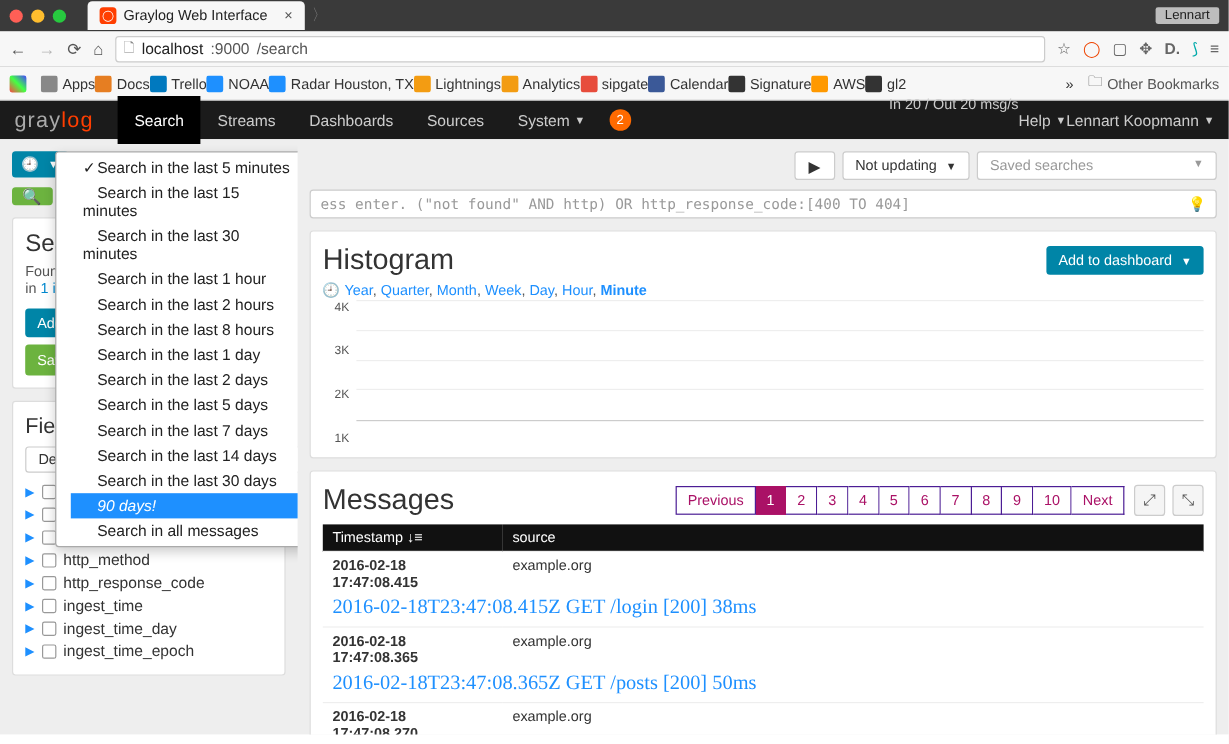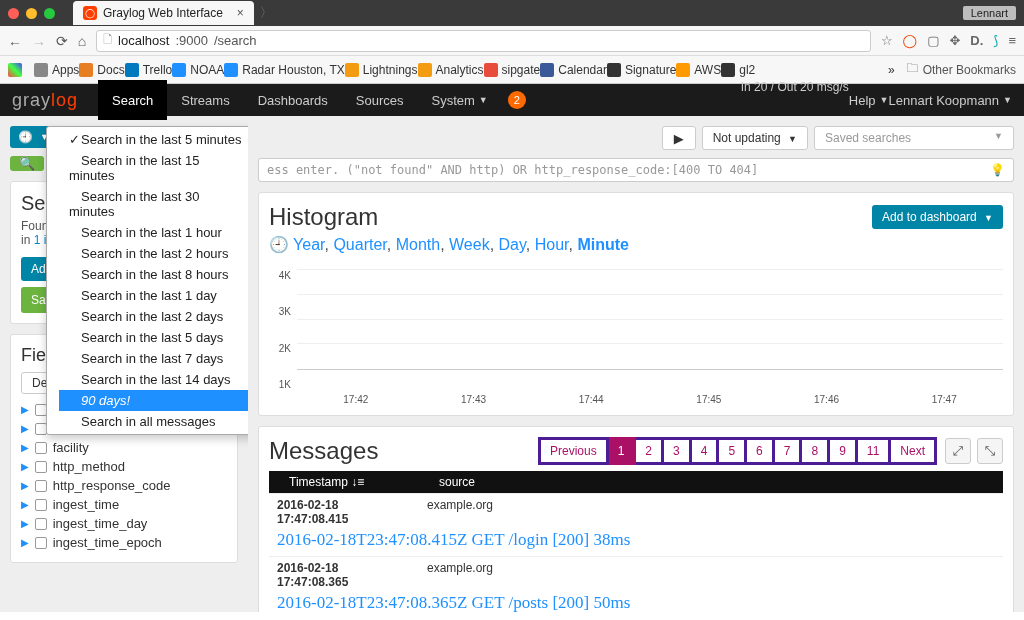--- a/index.html
+++ b/index.html
@@ -82,45 +82,45 @@
 .top-controls .play-btn { border:1px solid #ccc; background:#fff; width:34px; display:flex; align-items:center; justify-content:center; border-radius:3px; }
 .top-controls .upd-btn { border:1px solid #ccc; background:#fff; padding:4px 10px; border-radius:3px; font-size:12px; }
 .top-controls .saved { border:1px solid #ccc; background:#fff; padding:4px 10px; border-radius:3px; font-size:12px; color:#999; flex:1; }
 
 .bulb { float:right; color:#f5b800; }
 
 
 .hist-head { display:flex; align-items:center; justify-content:space-between;text-align:center; }
 .hist-title { font-size:24px; font-weight:400 }
 .add-dash { background:#0085a7; color:#fff; padding:5px 10px; border-radius:3px; font-size:12px }
-.granularity { font-size:16px; color:#555; margin-top:4px; margin-bottom:16px }
+.granularity { font-size:12px; color:#555; margin-top:4px; margin-bottom:2px }
 .granularity a { color:#1e90ff; }
 .granularity .active { font-weight:bold; color:#1e90ff }
 .chart-area { display:flex; height:120px; }
 .y-axis { display:flex; flex-direction:column; justify-content:space-between; font-size:10px; color:#555; padding-right:6px; text-align:right; width:28px }
 .bars { flex:1; display:flex; align-items:flex-end; gap:4px; border-bottom:1px solid #ccc; position:relative; height:100px; }
 .bars .gridline { position:absolute; left:0; right:0; border-top:1px solid #eee; }
 .bar-col { flex:1; display:flex; align-items:flex-end; justify-content:center; }
 .bar { width:90%; background:#29abe2; }
 .x-axis { display:flex; font-size:10px; color:#555; margin-left:28px; margin-top:4px }
 .x-axis span { flex:1; text-align:center }
 
 
 .msg-head { display:flex; align-items:center; margin-bottom:6px }
 .msg-title { font-size:24px; font-weight:400 }
 .pager { margin-left:auto; display:flex; gap:0; }
-.pager .pg { border:3px solid #4c1d95; padding:4px 9px; font-size:12px; color:#aa1166; background:#fff; }
+.pager .pg { border:1px solid #4c1d95; padding:4px 9px; font-size:12px; color:#aa1166; background:#fff; }
 .pager .pg.active { background:#aa1166; color:#fff; border-color:#aa1166 }
 .pager .pg + .pg { border-left:none }
 .msg-icons { display:flex; gap:6px; margin-left:8px }
 .msg-icons .mi { border:1px solid #ccc; background:#f5f5f5; width:26px; height:26px; display:flex; align-items:center; justify-content:center; border-radius:3px; color:#555 }
 
 .msg-table { width:100%; border-collapse:collapse; }
 .msg-thead { background:#111; color:#fff; font-size:12px; }
-.msg-thead th { text-align:left; padding:4px 20px; font-weight:normal }
+.msg-thead th { text-align:left; padding:4px 8px; font-weight:normal }
 .msg-row td { padding:4px 8px; font-size:12px; border-top:1px solid #eee; vertical-align:top }
 .msg-row .ts { font-weight:bold }
 .msg-detail { font-family:Liberation Serif, serif; font-size:17px; color:#1e90ff; padding:0 8px 6px }
 
 .truncated { overflow:hidden; text-overflow:clip; white-space:nowrap; }
 </style>
 </head>
 <body>
 
 <div class="chrome-frame">
@@ -223,20 +223,21 @@
           <div class="dropdown-item"><span class="check"></span>Search in the last 15 minutes</div>
           <div class="dropdown-item"><span class="check"></span>Search in the last 30 minutes</div>
           <div class="dropdown-item"><span class="check"></span>Search in the last 1 hour</div>
           <div class="dropdown-item"><span class="check"></span>Search in the last 2 hours</div>
           <div class="dropdown-item"><span class="check"></span>Search in the last 8 hours</div>
           <div class="dropdown-item"><span class="check"></span>Search in the last 1 day</div>
           <div class="dropdown-item"><span class="check"></span>Search in the last 2 days</div>
           <div class="dropdown-item"><span class="check"></span>Search in the last 5 days</div>
           <div class="dropdown-item"><span class="check"></span>Search in the last 7 days</div>
           <div class="dropdown-item"><span class="check"></span>Search in the last 14 days</div>
+          <div class="dropdown-item"><span class="check"></span>Search in the last 30 days</div>
           <div class="dropdown-item hl"><span class="check"></span>90 days!</div>
           <div class="dropdown-item"><span class="check"></span>Search in all messages</div>
         </div>
     </div>
     <div class="search-row">
       <span class="search-btn">
           <span>🔍</span>
         </span>
     </div>
 
@@ -361,45 +362,37 @@
               <div class="bar" style="height: 97.5%;"></div>
             </div>
             <div class="bar-col">
               <div class="bar" style="height: 97.5%;"></div>
             </div>
             <div class="bar-col">
               <div class="bar" style="height: 10%;"></div>
             </div>
           </div>
       </div>
-      <div class="x-axis" id="x-axis">
-          <span>17:42</span>
-          <span>17:43</span>
-          <span>17:44</span>
-          <span>17:45</span>
-          <span>17:46</span>
-          <span>17:47</span>
-        </div>
     </div>
 
     <div class="panel">
       <div class="msg-head">
         <span class="msg-title">Messages</span>
         <div class="pager" id="pager">
             <span class="pg">Previous</span>
             <span class="pg active">1</span>
             <span class="pg">2</span>
             <span class="pg">3</span>
             <span class="pg">4</span>
             <span class="pg">5</span>
             <span class="pg">6</span>
             <span class="pg">7</span>
             <span class="pg">8</span>
             <span class="pg">9</span>
-            <span class="pg">11</span>
+            <span class="pg">10</span>
             <span class="pg">Next</span>
           </div>
         <div class="msg-icons">
           <span class="mi">⤢</span>
           <span class="mi">⤡</span>
         </div>
       </div>
       <table class="msg-table">
         <thead class="msg-thead">
           <tr>

